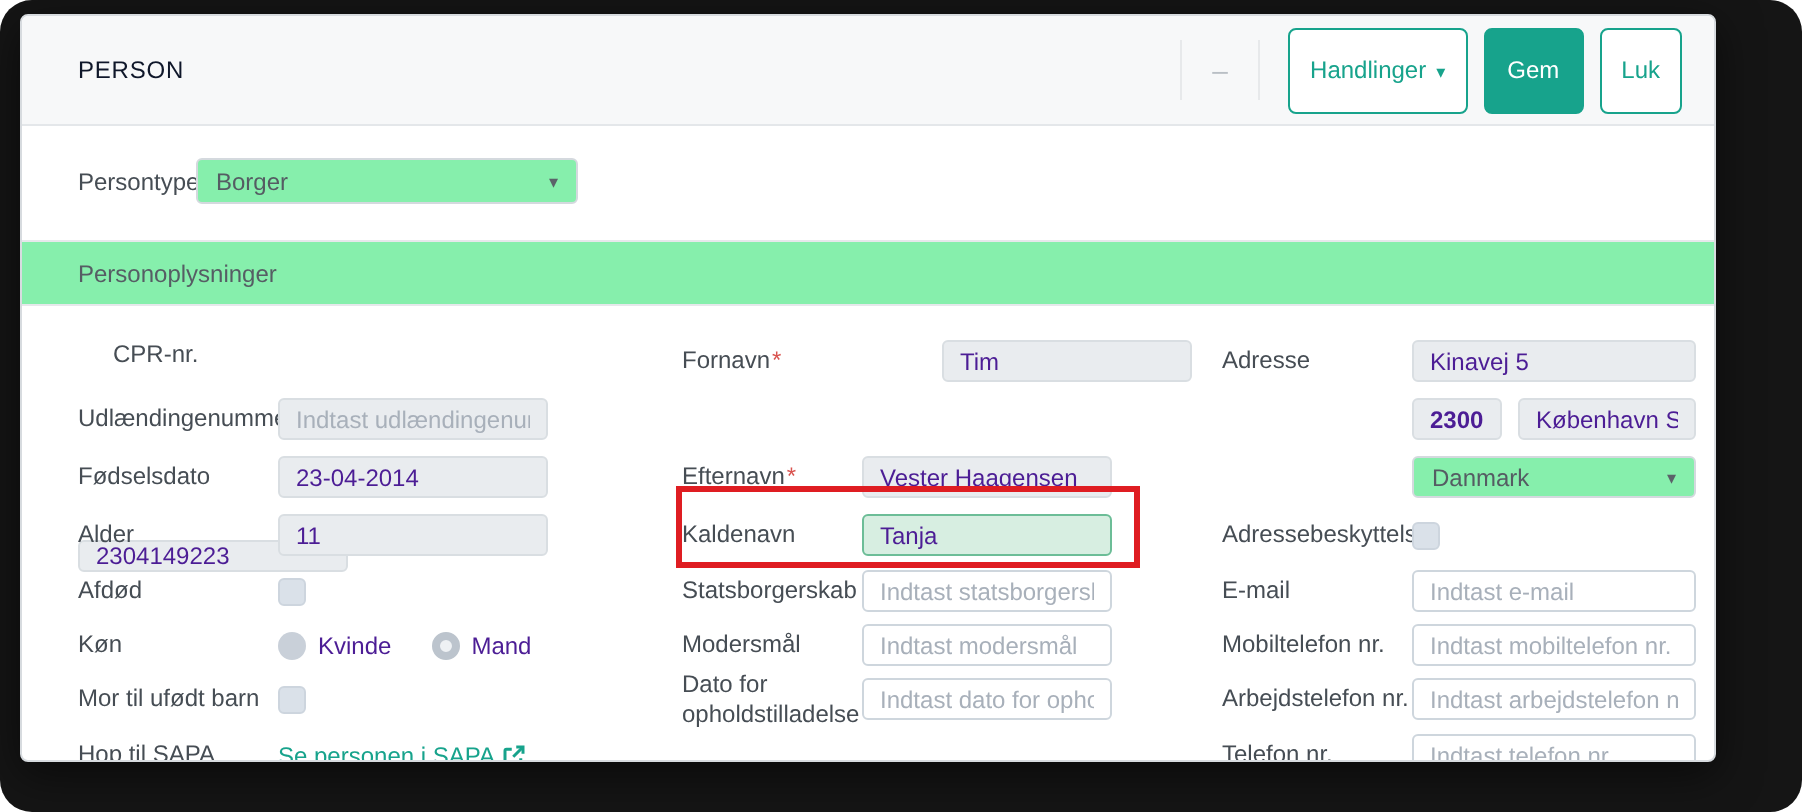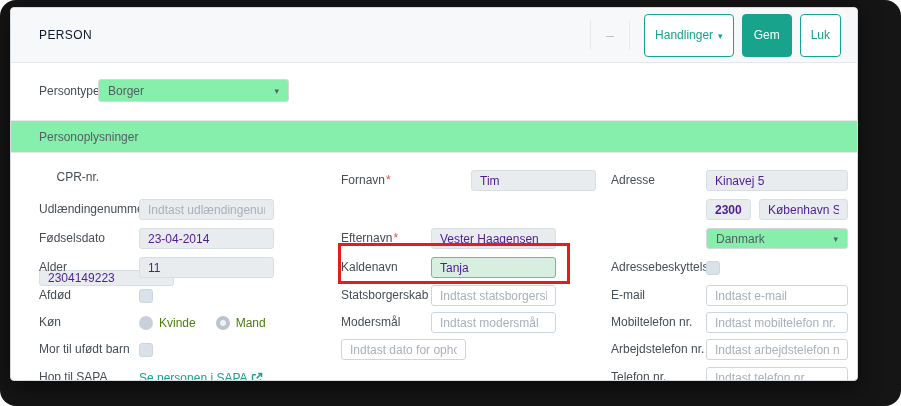--- a/index.html
+++ b/index.html
@@ -63,21 +63,21 @@
   .inp-green { background:#d7eee1; border:1px solid #6cbd97; }
   .w135 { width:135px; } .w125 { width:125px; } .w142 { width:142px; }
   .w45 { width:45px;font-weight:bold; } .w89 { width:89px; margin-left:8px; }
   .checkbox {
     width:14px; height:14px; background:#dae1e9; border:1px solid #cdd5de;
     border-radius:3px; display:inline-block; cursor:pointer;
   }
   .radio-group { display:flex; align-items:center; gap:6px; }
   .radio-off { width:14px; height:14px; border-radius:50%; background:#c9d0d9; display:inline-block; cursor:pointer; }
   .radio-on  { width:14px; height:14px; border-radius:50%; border:4px solid #bcc4cd; background:#eef1f4; display:inline-block; cursor:pointer; }
-  .radio-label { font-size:12px; color:#4d7c0f; margin-right:14px; }
+  .radio-label { font-size:12px; color:#4c1d95; margin-right:14px; }
   .sapa-link { display:flex; align-items:center; gap:3px; color:#17a38c; font-size:12px; text-decoration:none; cursor:pointer; }
   .ext-icon { width:12px; height:12px; }
   
   .annotation {
     position:absolute; left:327px; top:235px; width:232px; height:41px;
     border:3px solid #df1d22; z-index:20; pointer-events:none;
   }
 </style>
 </head>
 <body>
@@ -164,20 +164,21 @@
     </div>
     <div class="f-row c2" style="left:330px; top:277px;">
       <span class="f-label">Statsborgerskab</span>
       <input class="inp inp-white w125" placeholder="Indtast statsborgerskab" style="">
     </div>
     <div class="f-row c2" style="left:330px; top:304px;">
       <span class="f-label">Modersmål</span>
       <input class="inp inp-white w125" placeholder="Indtast modersmål" style="">
     </div>
     <div class="f-row c2" style="left:330px; top:331px;">
+      <span class="f-label">Dato for opholdstilladelse</span>
       <input class="inp inp-white w125" placeholder="Indtast dato for opholdstilla" style="">
     </div>
 
     <div class="f-row c3" style="left:600px; top:162px;">
       <span class="f-label">Adresse</span>
       <input class="inp inp-gray w142" value="Kinavej 5" style="">
     </div>
     <div class="f-row c3" style="left:600px; top:191px;">
       <span class="f-label"></span>
       <input class="inp inp-gray w45" value="2300" style="">

